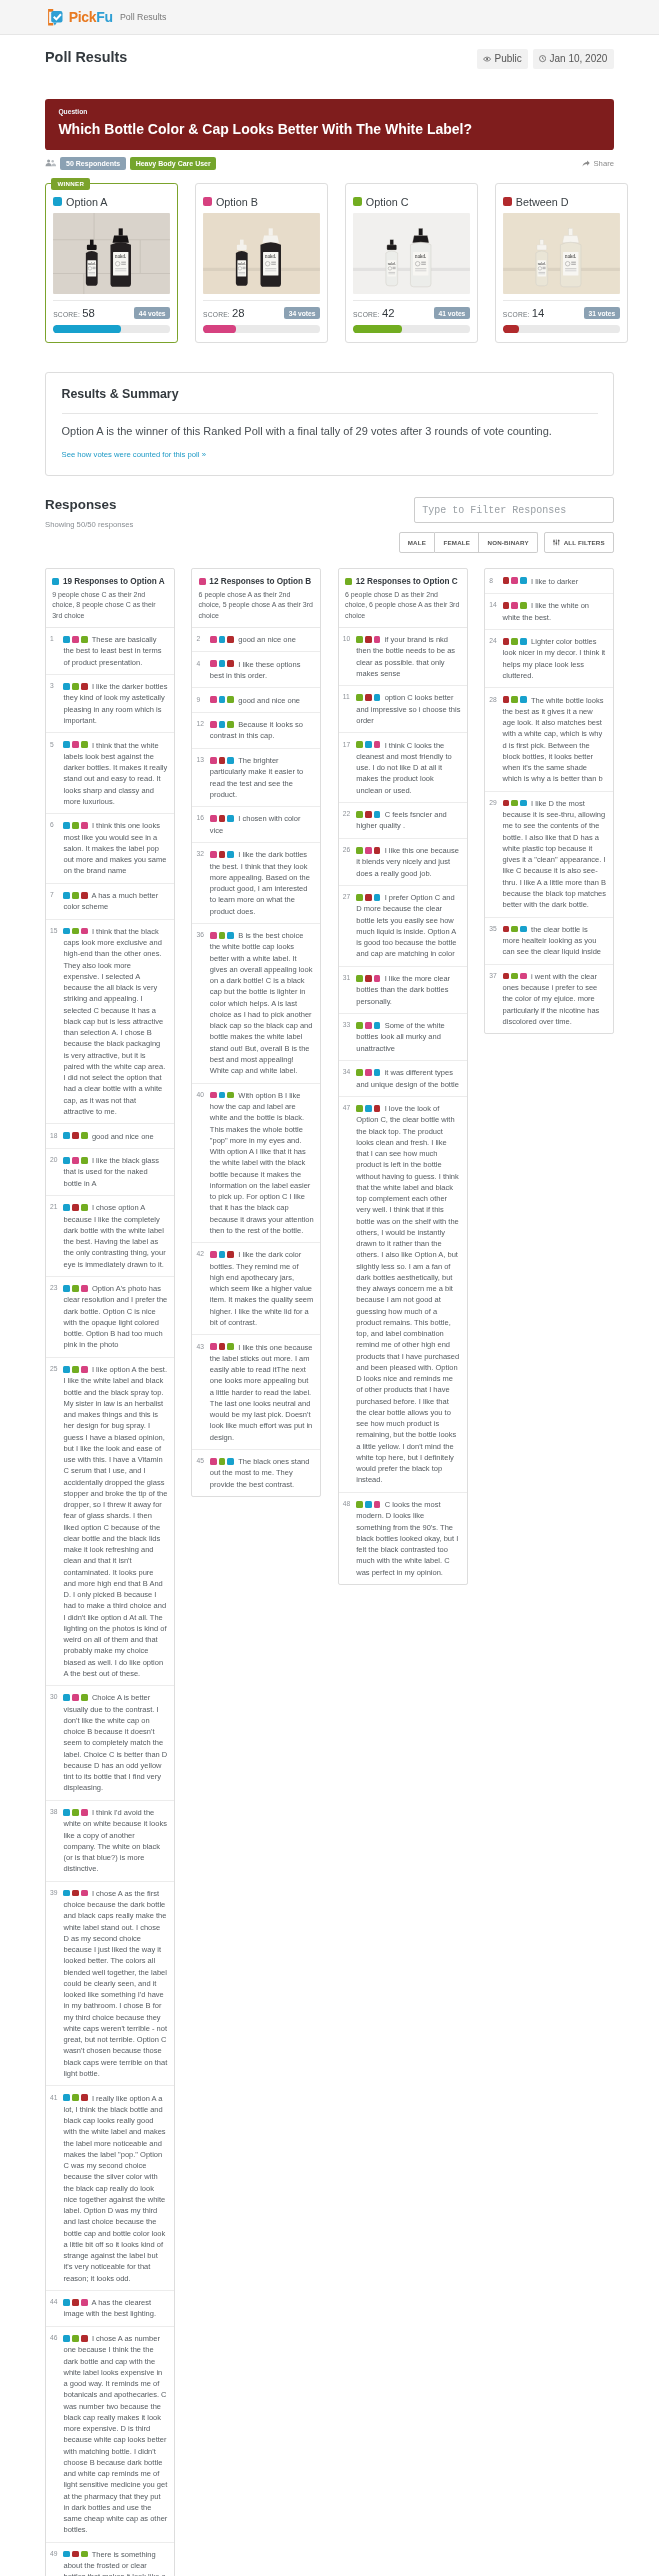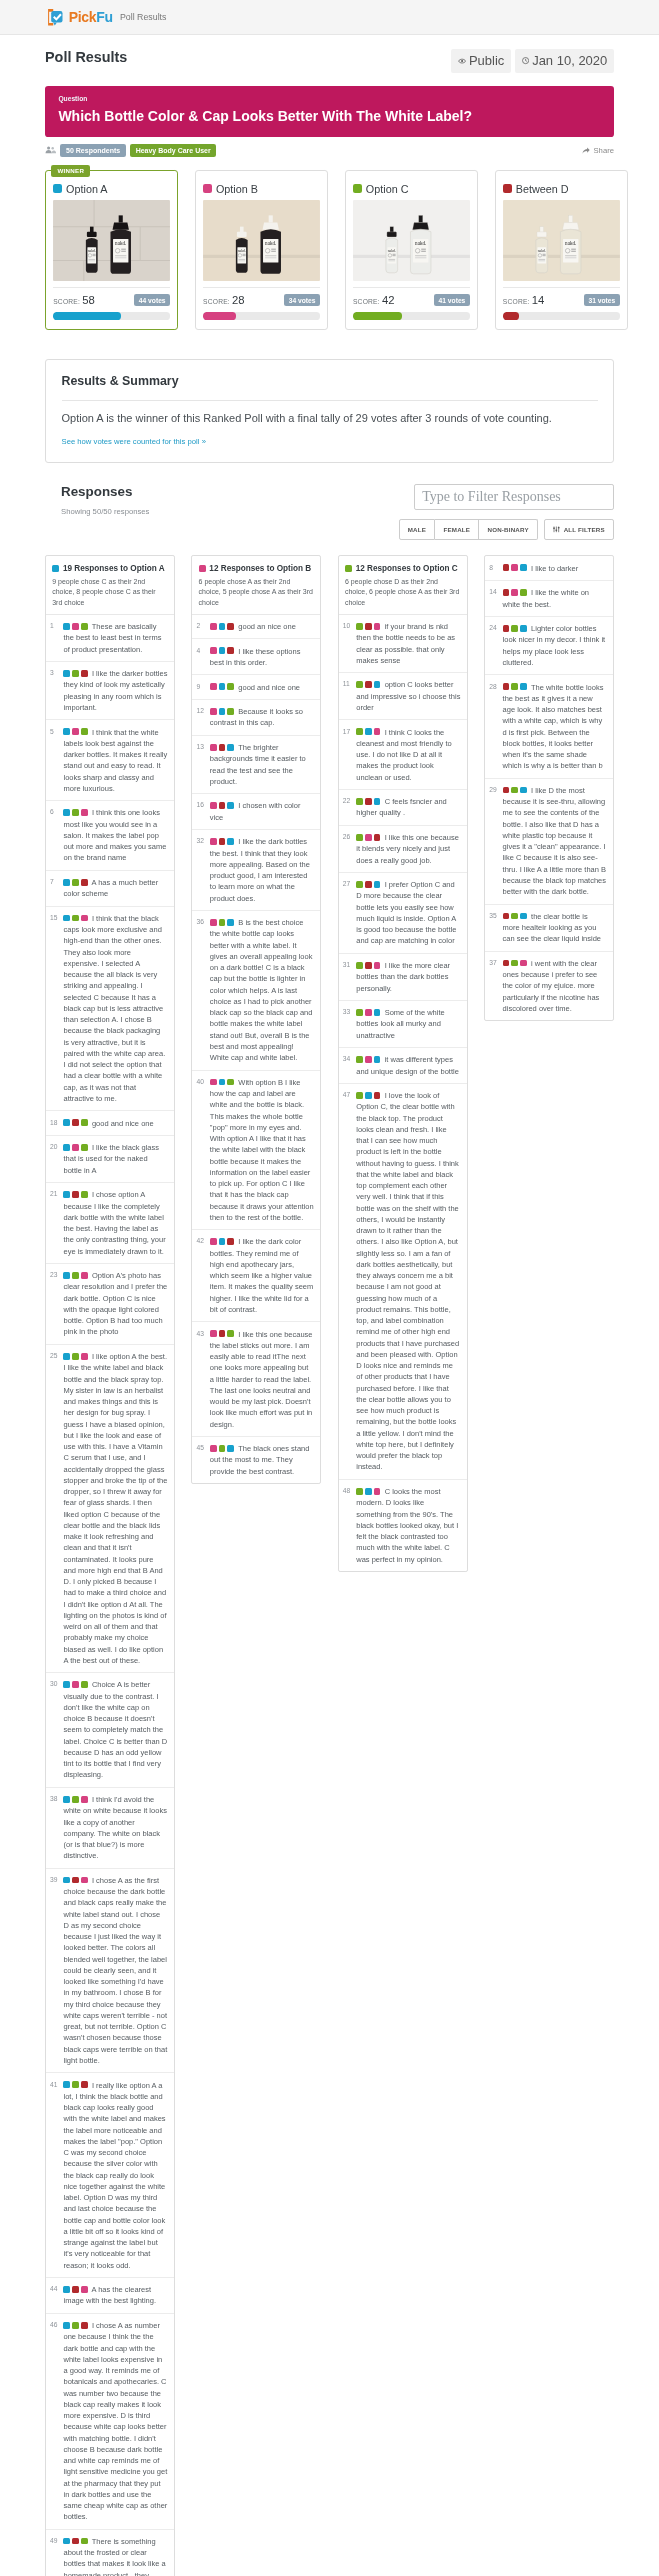--- a/index.html
+++ b/index.html
@@ -16,25 +16,25 @@
   .logo-wrap { display: flex; align-items: center; gap: 3.1px; }
   .logo-text { font-size: 14px; font-weight: bold; letter-spacing: -0.3px; }
   .logo-text .p1 { color: #e87a22; }
   .logo-text .p2 { color: #2e9fd4; }
   .topbar-page { color: #777; font-size: 8.8px; margin-left: 7.2px; }
   .container { width: 569px; margin: 0 auto; }
   .page-head { display: flex; justify-content: space-between; align-items: flex-start; margin-top: 14.4px; }
   .h1 { font-size: 14.4px; font-weight: bold; color: #33393e; }
   .head-badges { display: flex; gap: 4.1px; }
   .meta-badge {
-    background: #f1f1f1; color: #555; font-size: 13px; padding: 4.1px 6.7px;
+    background: #f1f1f1; color: #555; font-size: 10px; padding: 4.1px 6.7px;
     border-radius: 2.1px; display: inline-flex; align-items: center; gap: 3.1px;
   }
   .question-box {
-    margin-top: 13px; background: #be185d; border-radius: 3.1px;
+    margin-top: 30px; background: #7f1d1d; border-radius: 3.1px;
     padding: 9.3px 13.4px 13.4px 13.4px; color: #fff;
   }
   .question-label { font-size: 6.7px; font-weight: bold; color: #eef3f8; }
   .question-title { font-size: 14px; font-weight: bold; margin-top: 6.2px; }
   .meta-row { display: flex; justify-content: space-between; align-items: center; margin-top: 6.2px; }
   .meta-left { display: flex; align-items: center; gap: 4.1px; }
   .pill { font-size: 7px; font-weight: bold; color: #fff; padding: 3.1px 5.7px; border-radius: 2.1px; }
   .pill-slate { background: #8ba1b3; }
   .pill-green { background: #74a52c; }
   .share-link { color: #8a8a8a; font-size: 7.7px; display: inline-flex; align-items: center; gap: 3.1px; text-decoration: none; cursor: pointer; }
@@ -60,26 +60,26 @@
   .votes-badge { background: #8ba1b3; color: #fff; font-size: 6.7px; font-weight: bold; padding: 2.6px 4.6px; border-radius: 2.1px; }
   .score-track { margin-top: 6.2px; height: 7.2px; background: #e9e9e9; border-radius: 3.6px; overflow: hidden; }
   .score-fill { height: 100%; border-radius: 3.6px; }
   
   .summary-card { margin-top: 29px; border: 0.5px solid #ddd; border-radius: 3.1px; padding: 14.4px 15.5px 15.5px 15.5px; }
   .h2 { font-size: 12.4px; font-weight: bold; color: #33393e; }
   .summary-card hr { border: none; border-top: 0.5px solid #e5e5e5; margin: 11.3px 0; }
   .summary-text { font-size: 11px; color: #494f54; }
   .summary-link { display: inline-block; margin-top: 13.4px; color: #1f9ac6; font-size: 7.7px; text-decoration: none; cursor: pointer; }
   
-  .responses-head { display: flex; justify-content: space-between; margin-top: 21.6px; margin-left: 16px; }
+  .responses-head { display: flex; justify-content: space-between; margin-top: 21.6px; }
   .showing { color: #8a8f94; font-size: 7.7px; margin-top: 7.2px; }
   .resp-controls { display: flex; flex-direction: column; align-items: flex-end; gap: 8.2px; }
   .filter-input {
     width: 200px; height: 26px; border: 0.5px solid #ccc; border-radius: 2.1px;
-    font-size: 14px; padding: 0 7.2px; color: #333; font-family: Liberation Serif, serif;
+    font-size: 10px; padding: 0 7.2px; color: #333; font-family: Liberation Mono, monospace;
   }
   .filter-input::placeholder { color: #9aa0a5; }
   .filter-btn-row { display: flex; gap: 6.2px; }
   .btn-group { display: flex; }
   .fbtn {
     background: #fff; border: 0.5px solid #ccc; color: #555; font-size: 6.2px; font-weight: bold;
     letter-spacing: 0.2px; padding: 6.2px 8.2px; cursor: pointer; font-family: "Liberation Sans", sans-serif;
     display: inline-flex; align-items: center; gap: 3.6px;
   }
   .btn-group .fbtn + .fbtn { border-left: none; }
@@ -483,21 +483,21 @@
         <div class="resp-row">
           <span class="resp-num">9</span>
           <div class="resp-body"><span class="rank-swatch" style="background:#d64180"></span><span class="rank-swatch" style="background:#17a1cd"></span><span class="rank-swatch" style="background:#72ad21"></span> <span>good and nice one</span></div>
         </div>
         <div class="resp-row">
           <span class="resp-num">12</span>
           <div class="resp-body"><span class="rank-swatch" style="background:#d64180"></span><span class="rank-swatch" style="background:#17a1cd"></span><span class="rank-swatch" style="background:#72ad21"></span> <span>Because it looks so contrast in this cap.</span></div>
         </div>
         <div class="resp-row">
           <span class="resp-num">13</span>
-          <div class="resp-body"><span class="rank-swatch" style="background:#d64180"></span><span class="rank-swatch" style="background:#b12a2d"></span><span class="rank-swatch" style="background:#17a1cd"></span> <span>The brighter backgrounds time it easier to read the test and see the product.</span></div>
+          <div class="resp-body"><span class="rank-swatch" style="background:#d64180"></span><span class="rank-swatch" style="background:#b12a2d"></span><span class="rank-swatch" style="background:#17a1cd"></span> <span>The brighter particularly make it easier to read the test and see the product.</span></div>
         </div>
         <div class="resp-row">
           <span class="resp-num">16</span>
           <div class="resp-body"><span class="rank-swatch" style="background:#d64180"></span><span class="rank-swatch" style="background:#b12a2d"></span><span class="rank-swatch" style="background:#17a1cd"></span> <span>I chosen with color vice</span></div>
         </div>
         <div class="resp-row">
           <span class="resp-num">32</span>
           <div class="resp-body"><span class="rank-swatch" style="background:#d64180"></span><span class="rank-swatch" style="background:#b12a2d"></span><span class="rank-swatch" style="background:#17a1cd"></span> <span>I like the dark bottles the best. I think that they look more appealing. Based on the product good, I am interested to learn more on what the product does.</span></div>
         </div>
         <div class="resp-row">

